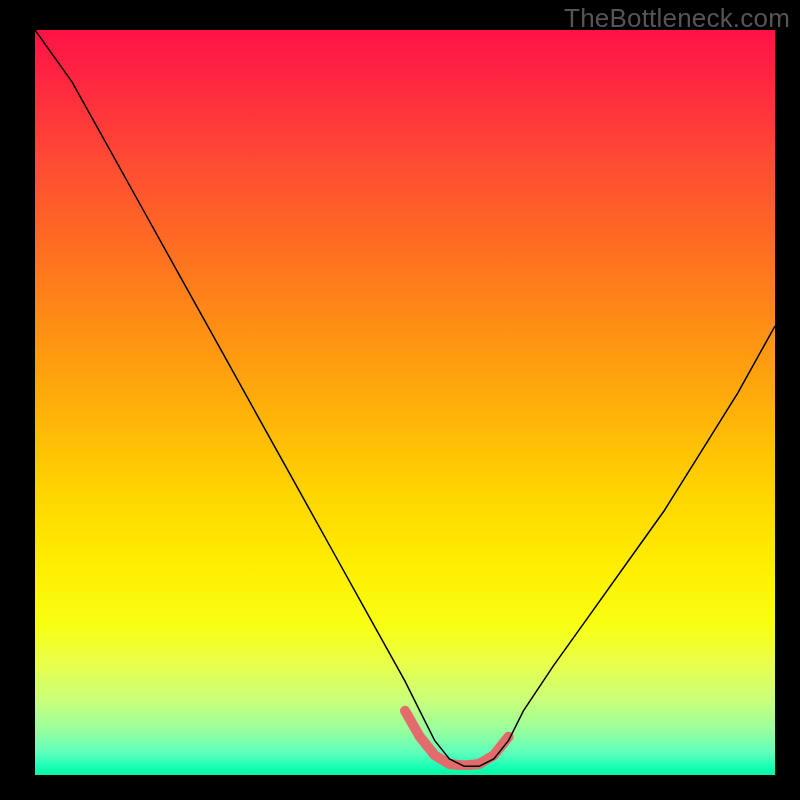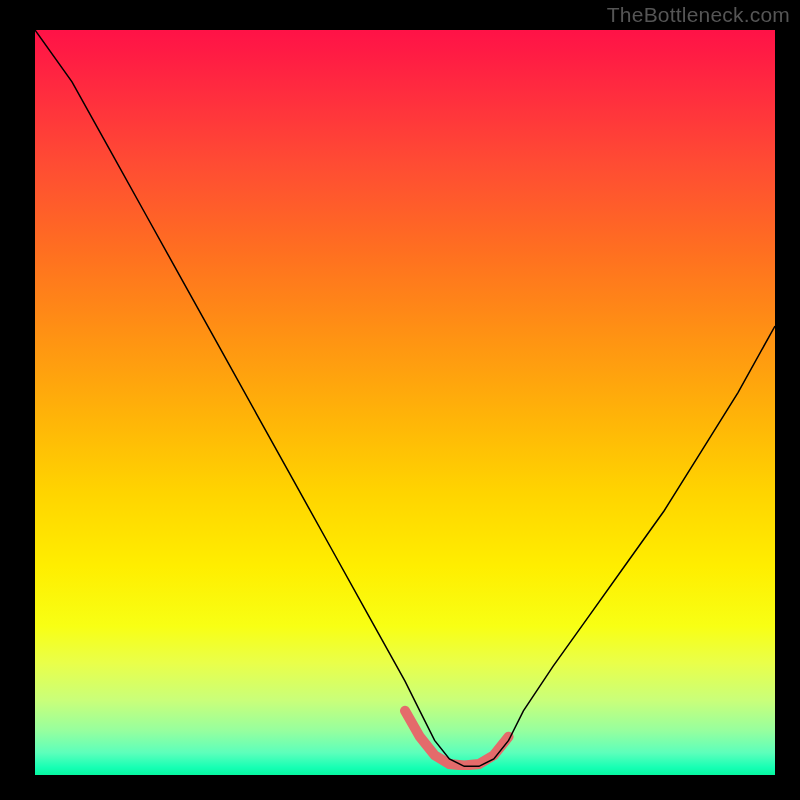--- a/index.html
+++ b/index.html
@@ -15,21 +15,21 @@
     position: relative;
     width: 800px;
     height: 800px;
     background: #000;
   }
   .watermark {
     position: absolute;
     top: 3px;
     right: 10px;
     color: #555555;
-    font-size: 21px;
+    font-size: 26px;
     font-weight: 500;
     letter-spacing: 0.2px;
   }
   .plot {
     position: absolute;
     left: 35px;
     top: 30px;
     width: 740px;
     height: 745px;
   }

